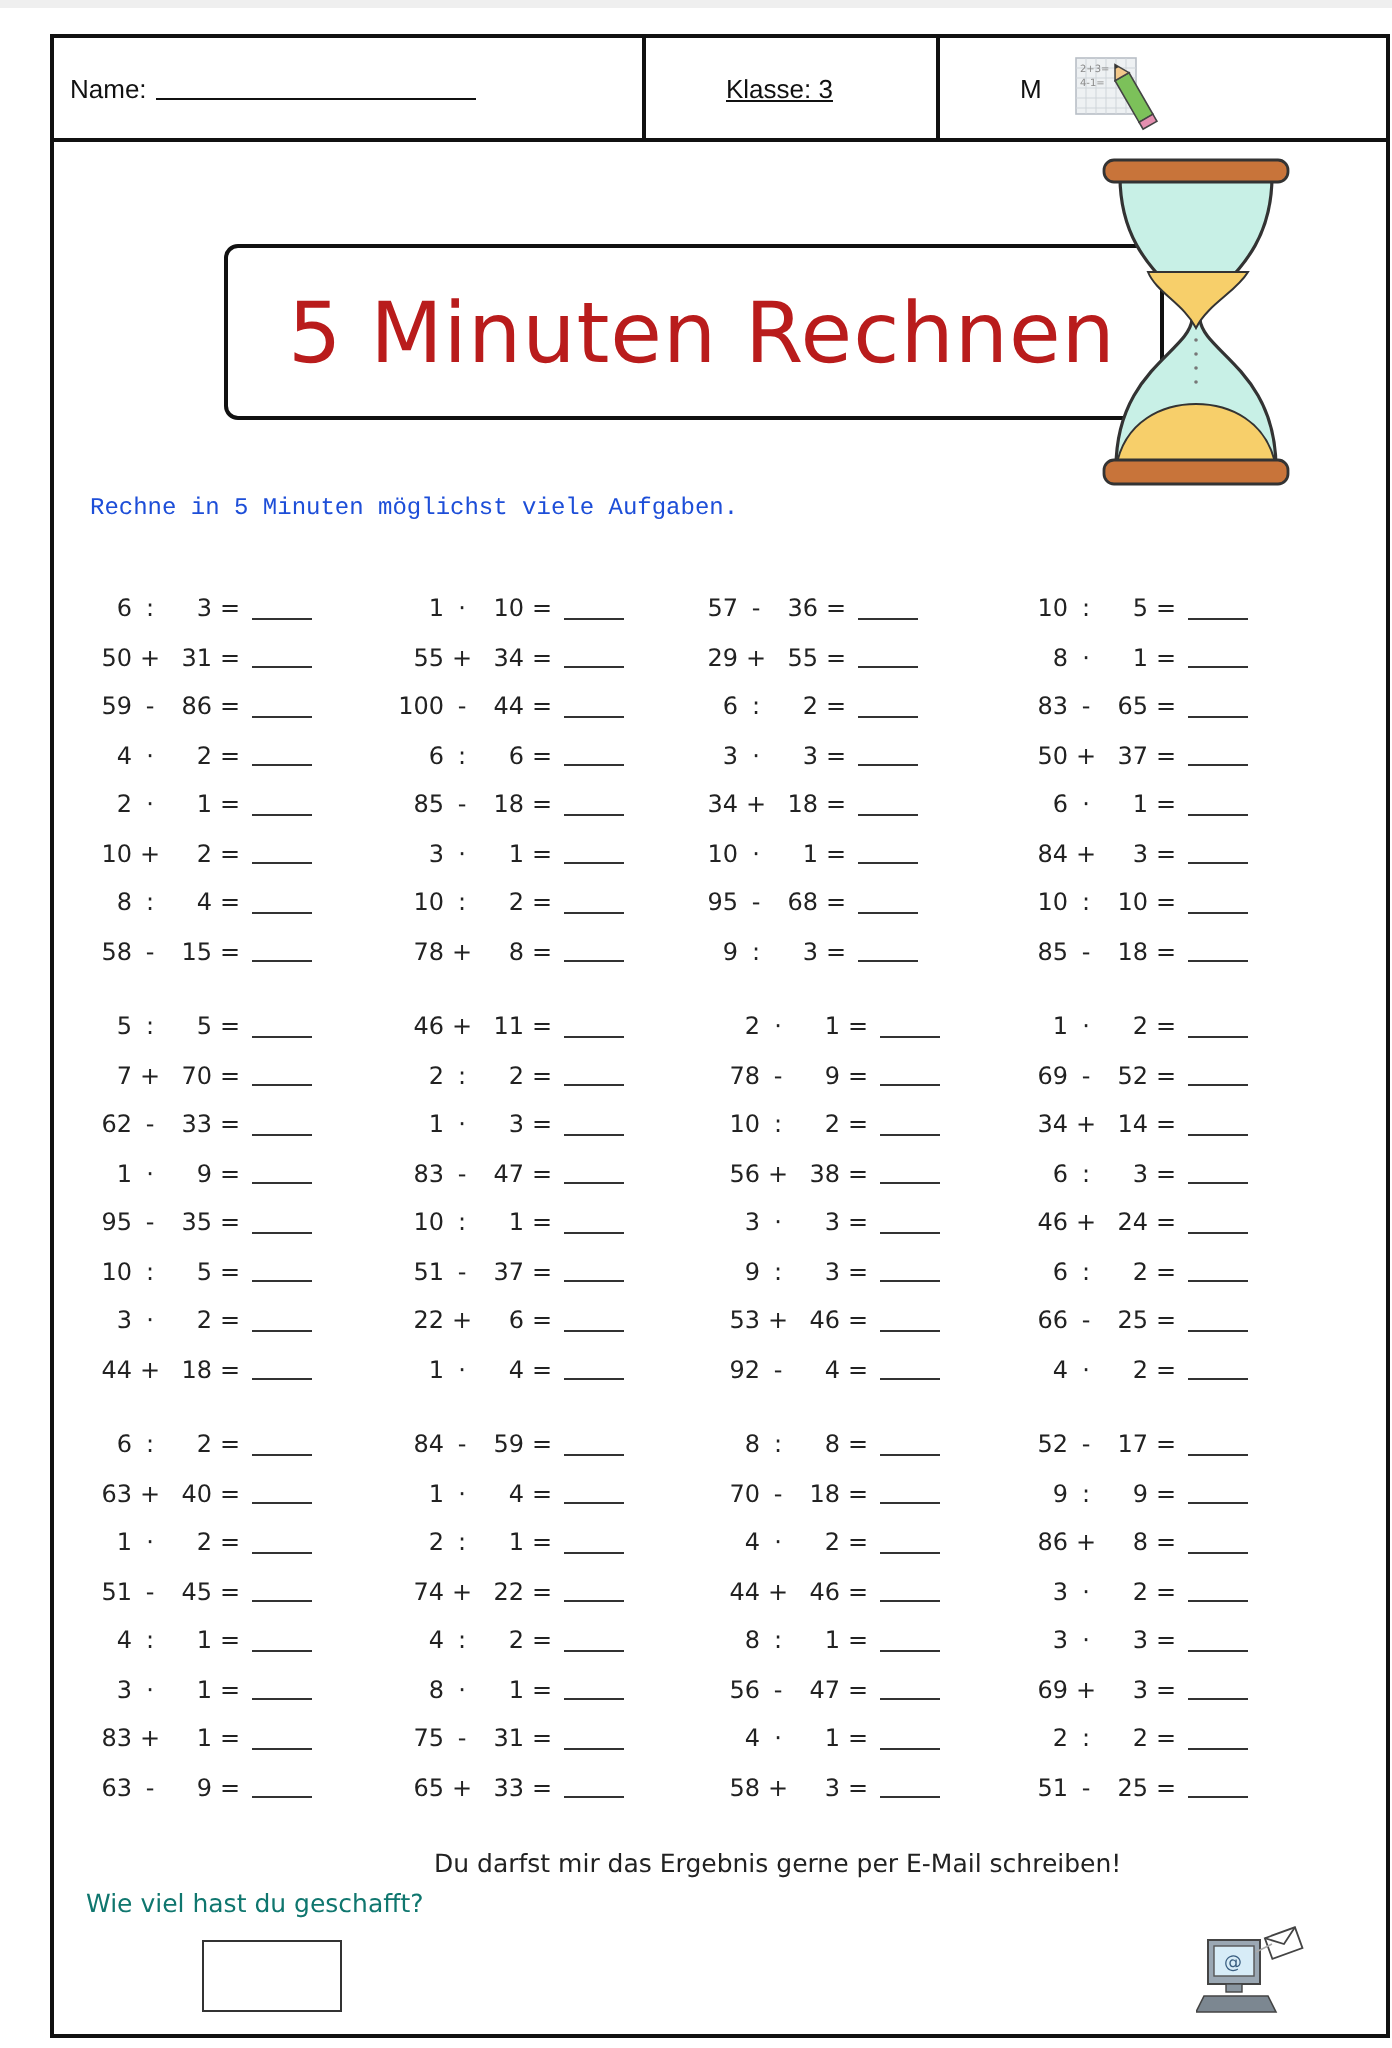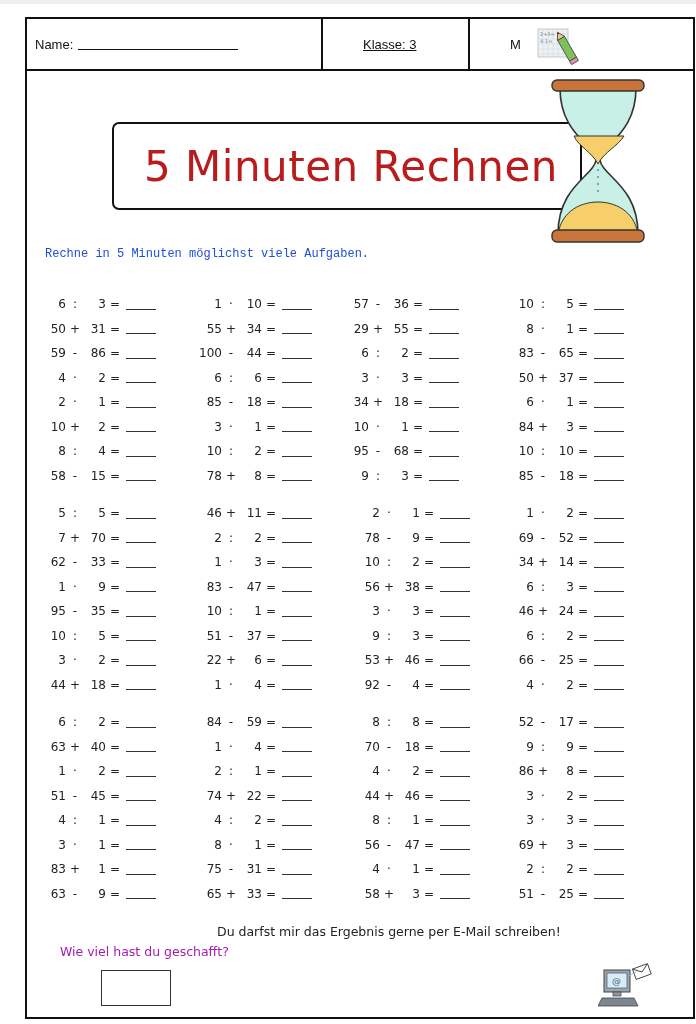--- a/index.html
+++ b/index.html
@@ -30,21 +30,21 @@
 
     
     .col { position: absolute; width: 160px; }
     .row { height: 24.5px; display: flex; align-items: center; font-family: "DejaVu Sans", sans-serif; font-size: 12px; color: #222; }
     .a { width: 26px; text-align: right; }
     .op { width: 18px; text-align: center; }
     .b { width: 22px; text-align: right; }
     .eq { width: 18px; text-align: center; }
     .ans { width: 30px; height: 11px; border-bottom: 1.2px solid #333; margin-left: 2px; }
 
-    .footer-q { position: absolute; left: 60px; top: 944px; font-family: "DejaVu Sans", sans-serif; font-size: 12.5px; color: #a21caf; }
+    .footer-q { position: absolute; left: 43px; top: 944px; font-family: "DejaVu Sans", sans-serif; font-size: 12.5px; color: #0f766e; }
     .score-box { position: absolute; left: 101px; top: 970px; width: 70px; height: 36px; border: 1.5px solid #333; background: #fff; }
     .footer-note { position: absolute; left: 217px; top: 924px; font-family: "DejaVu Sans", sans-serif; font-size: 12.5px; color: #222; }
     .computer-icon { position: absolute; left: 598px; top: 962px; width: 56px; height: 46px; }
   </style>
 </head>
 <body>
 
 <div class="page">
   <div class="top-strip"></div>
 

